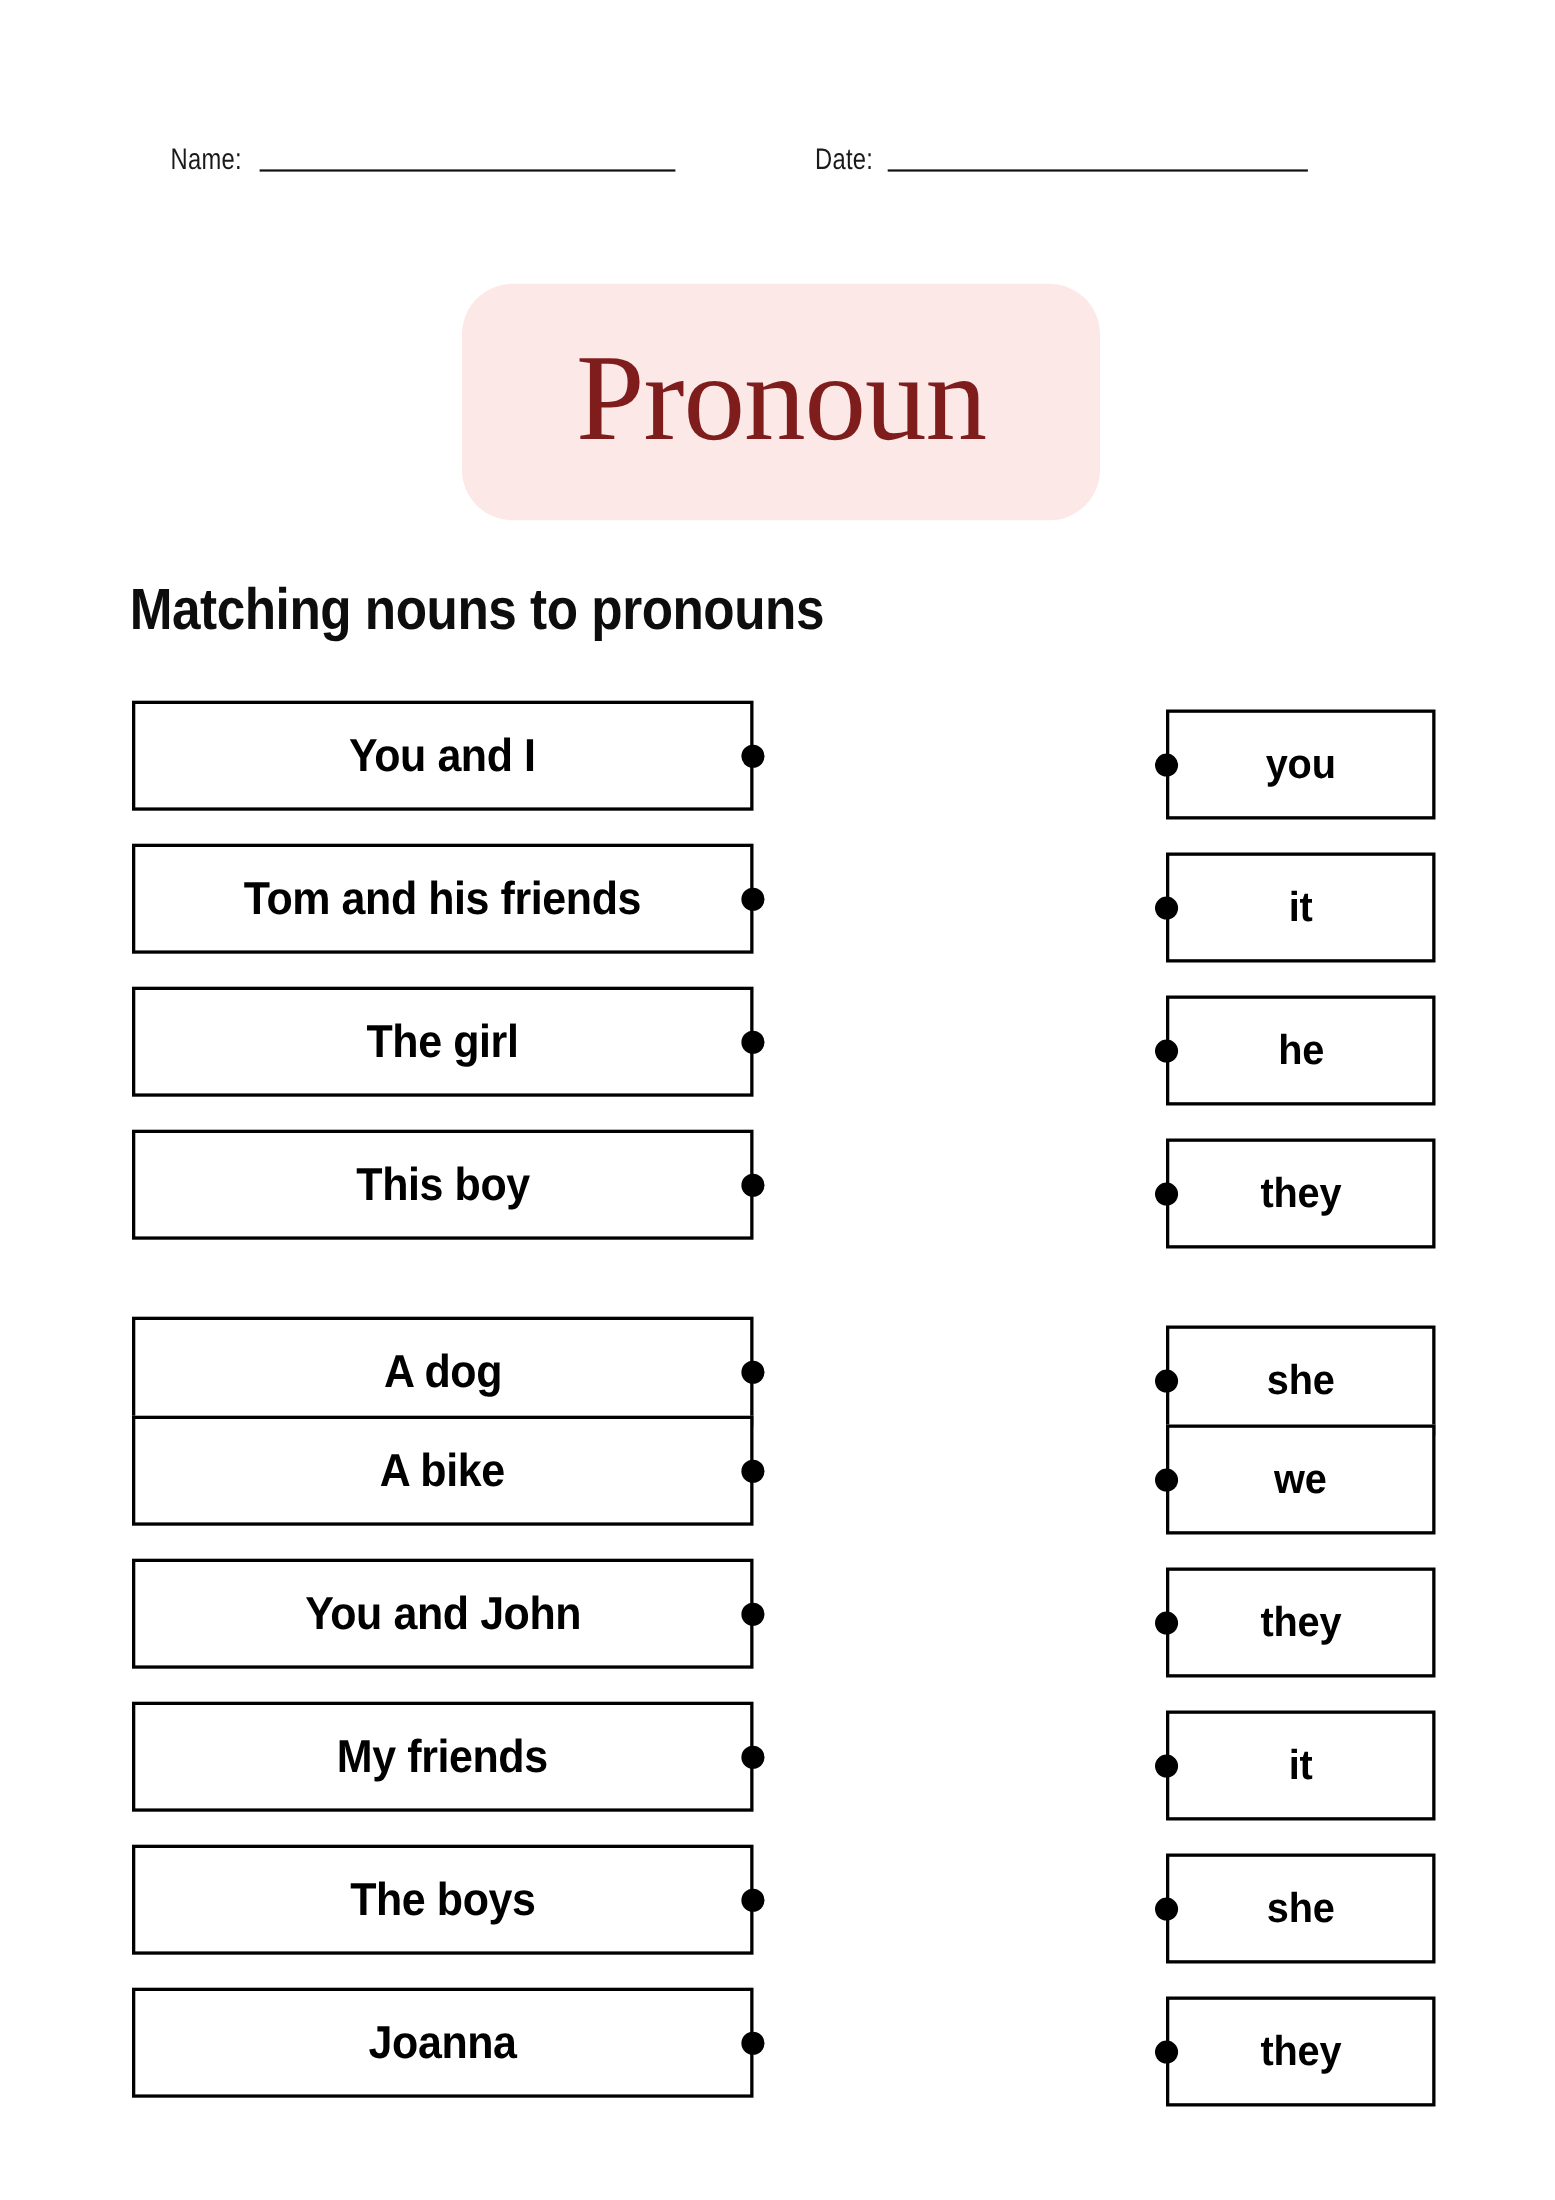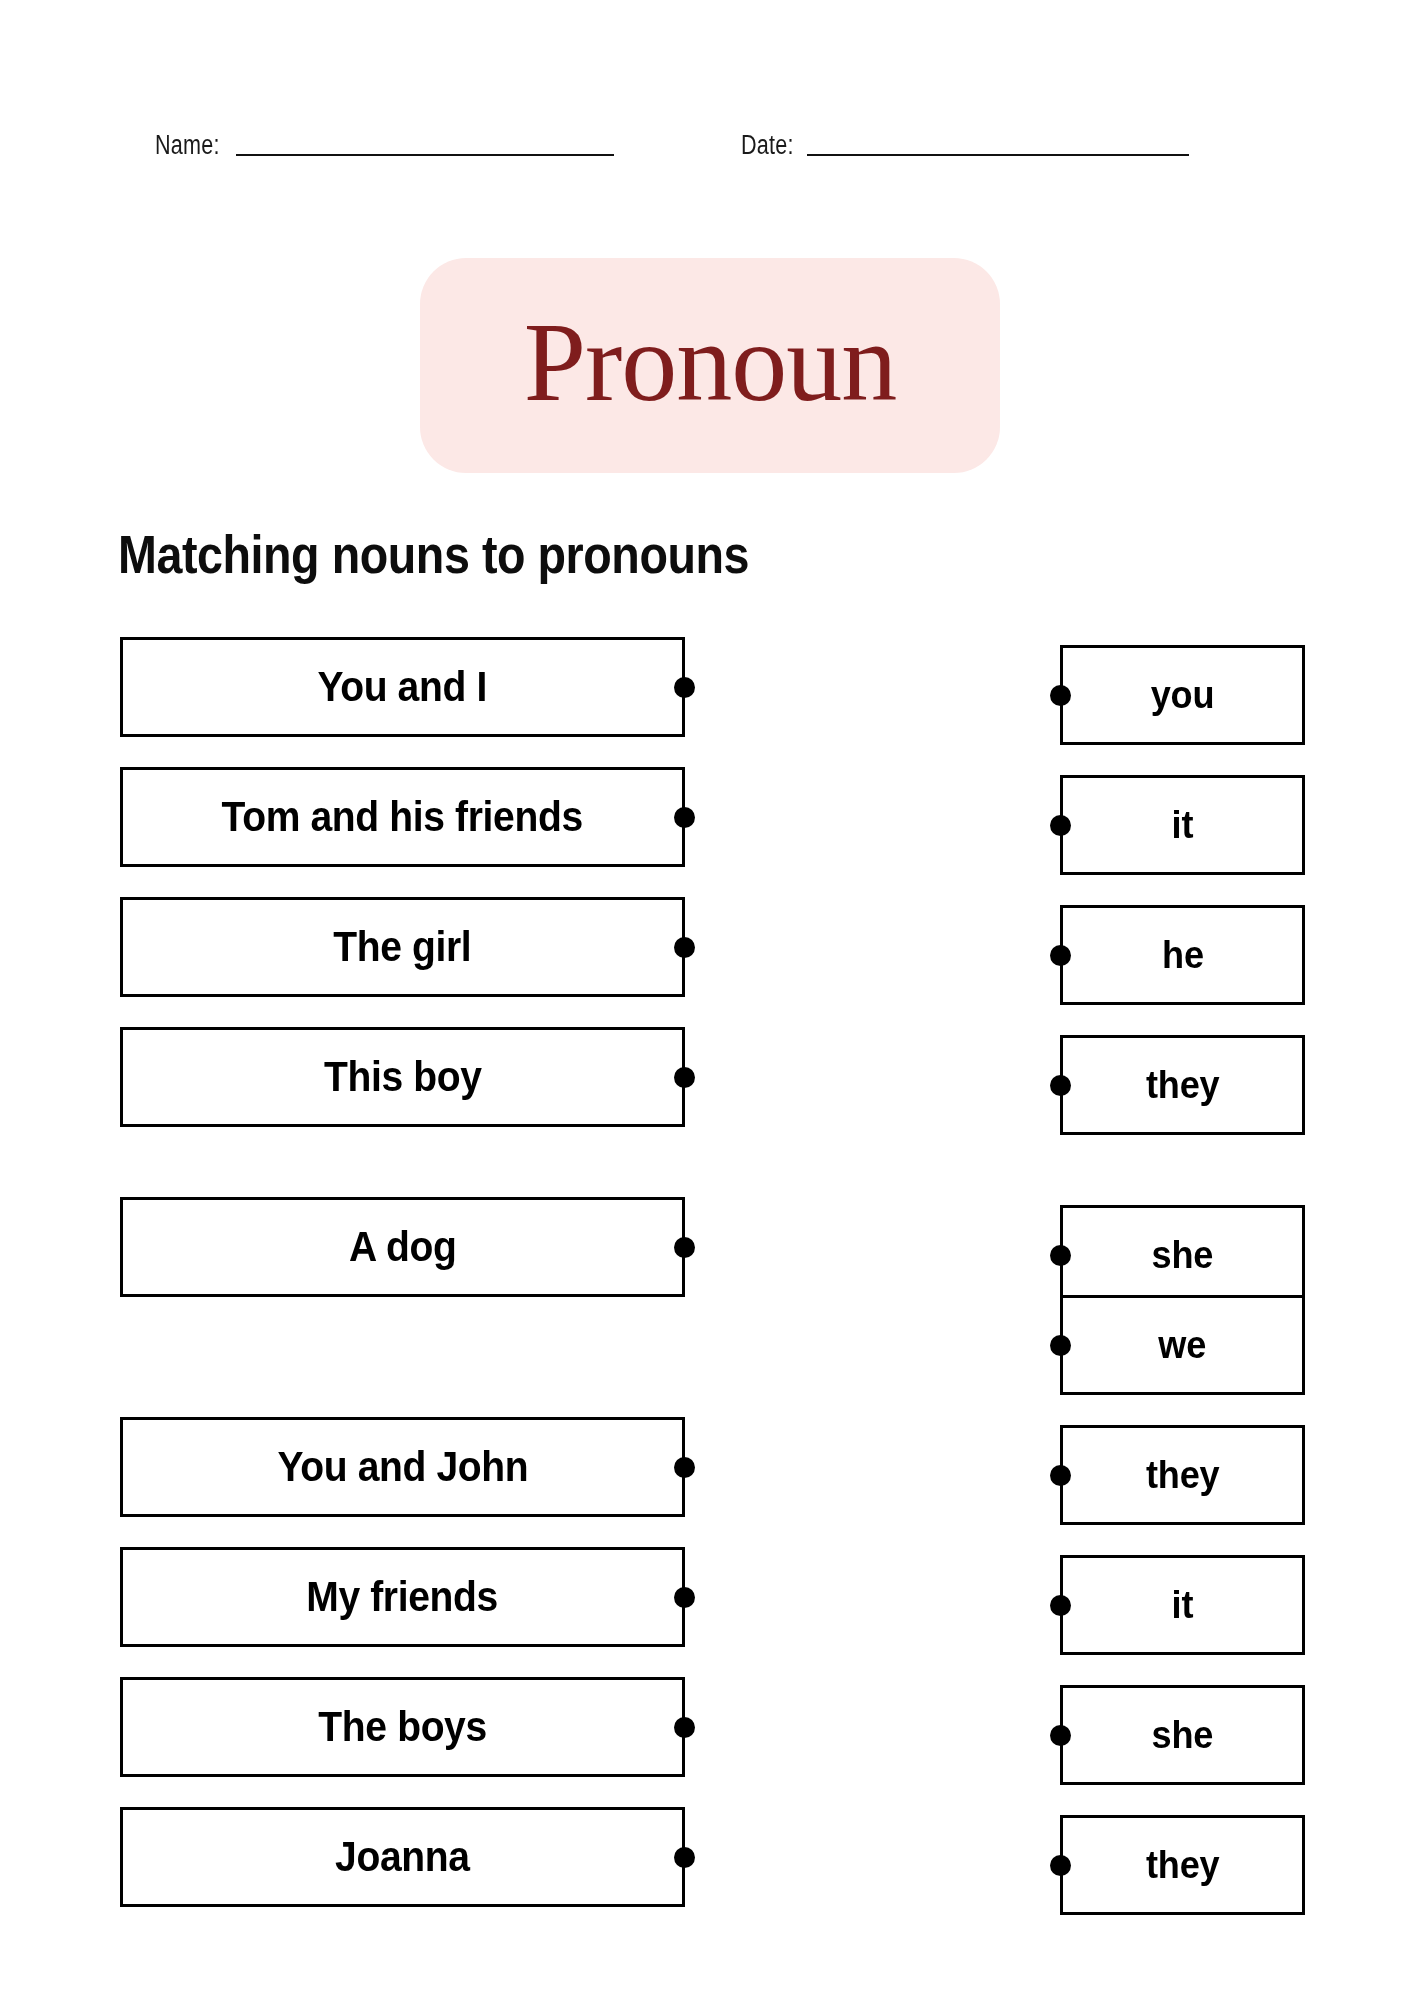--- a/index.html
+++ b/index.html
@@ -233,20 +233,24 @@
         <div class="term-box">
           <span class="box-label">A dog</span>
           <span class="connector-dot"></span>
         </div>
         <div class="pronoun-box">
           <span class="box-label">she</span>
           <span class="connector-dot"></span>
         </div>
       </div>
       <div class="match-row" style="top: 1287px;">
+        <div class="term-box">
+          <span class="box-label">A bike</span>
+          <span class="connector-dot"></span>
+        </div>
         <div class="pronoun-box">
           <span class="box-label">we</span>
           <span class="connector-dot"></span>
         </div>
       </div>
       <div class="match-row" style="top: 1417px;">
         <div class="term-box">
           <span class="box-label">You and John</span>
           <span class="connector-dot"></span>
         </div>

